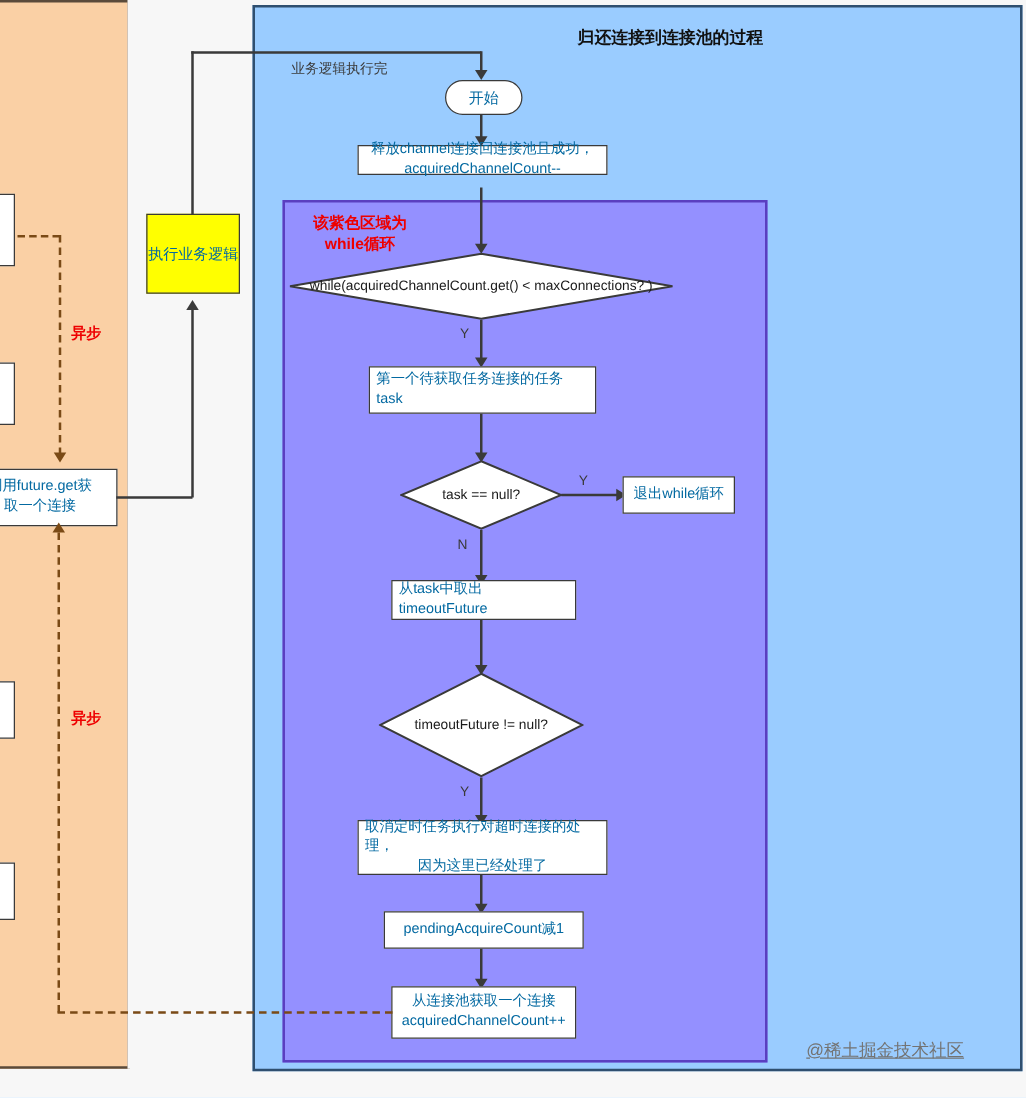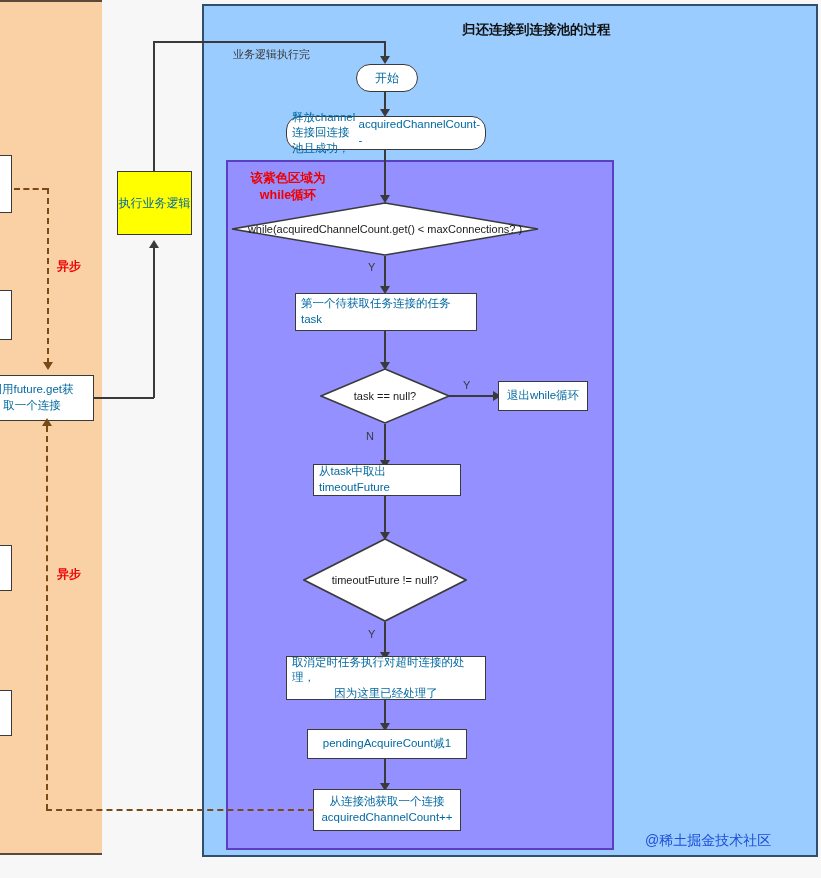--- a/index.html
+++ b/index.html
@@ -47,21 +47,21 @@
   .arrow-u-br{position:absolute;width:0;height:0;border-left:5px solid transparent;
       border-right:5px solid transparent;border-bottom:8px solid #7a4a16;}
 
   
   .lbl{position:absolute;font-size:11px;color:#3a3a3a;white-space:nowrap;}
   .lbl-red{position:absolute;font-size:12px;color:#ee0000;font-weight:bold;
       white-space:nowrap;}
   .title{position:absolute;font-size:13.5px;font-weight:bold;color:#111;white-space:nowrap;}
   .redhdr{position:absolute;font-size:12.5px;font-weight:bold;color:#ee0000;
       text-align:center;line-height:1.35;}
-  .watermark{position:absolute;font-size:14px;color:#1d4ed8;white-space:nowrap;}
+  .watermark{position:absolute;font-size:14px;color:#737373;white-space:nowrap;text-decoration:underline;}
 </style>
 </head>
 <body>
 
 <div id="canvas">
 
   <div class="orange-panel"></div>
   <div class="white-panel"></div>
   <div class="blue-panel"></div>
   <div class="purple-panel"></div>
@@ -100,21 +100,21 @@
   <div class="ln lnh" style="left:153px;top:41px;width:232px;"></div>
   <div class="ln lnv" style="left:384px;top:41px;height:17px;"></div>
   <div class="arrow-d" style="left:380px;top:56px;"></div>
   <div class="lbl" style="left:233px;top:47px;">业务逻辑执行完</div>
 
   <div class="node term" style="left:356px;top:64px;width:62px;height:28px;">开始</div>
 
   <div class="ln lnv" style="left:384px;top:92px;height:19px;"></div>
   <div class="arrow-d" style="left:380px;top:109px;"></div>
 
-  <div class="node box" style="left:286px;top:116px;width:200px;height:34px;border-radius:14px;">
+  <div class="node box" style="left:286px;top:116px;width:200px;height:24px;flex-direction:column;">
     <div>释放channel连接回连接池且成功，</div>
     <div>acquiredChannelCount--</div>
   </div>
 
   <div class="ln lnv" style="left:384px;top:150px;height:47px;"></div>
   <div class="arrow-d" style="left:380px;top:195px;"></div>
 
   <div class="diamond" style="left:231px;top:202px;width:308px;height:54px;">
     <svg width="308" height="54" viewBox="0 0 308 54">
       <polygon points="154,1 307,27 154,53 1,27" fill="#ffffff" stroke="#3a3a3a" stroke-width="1.6"></polygon>

